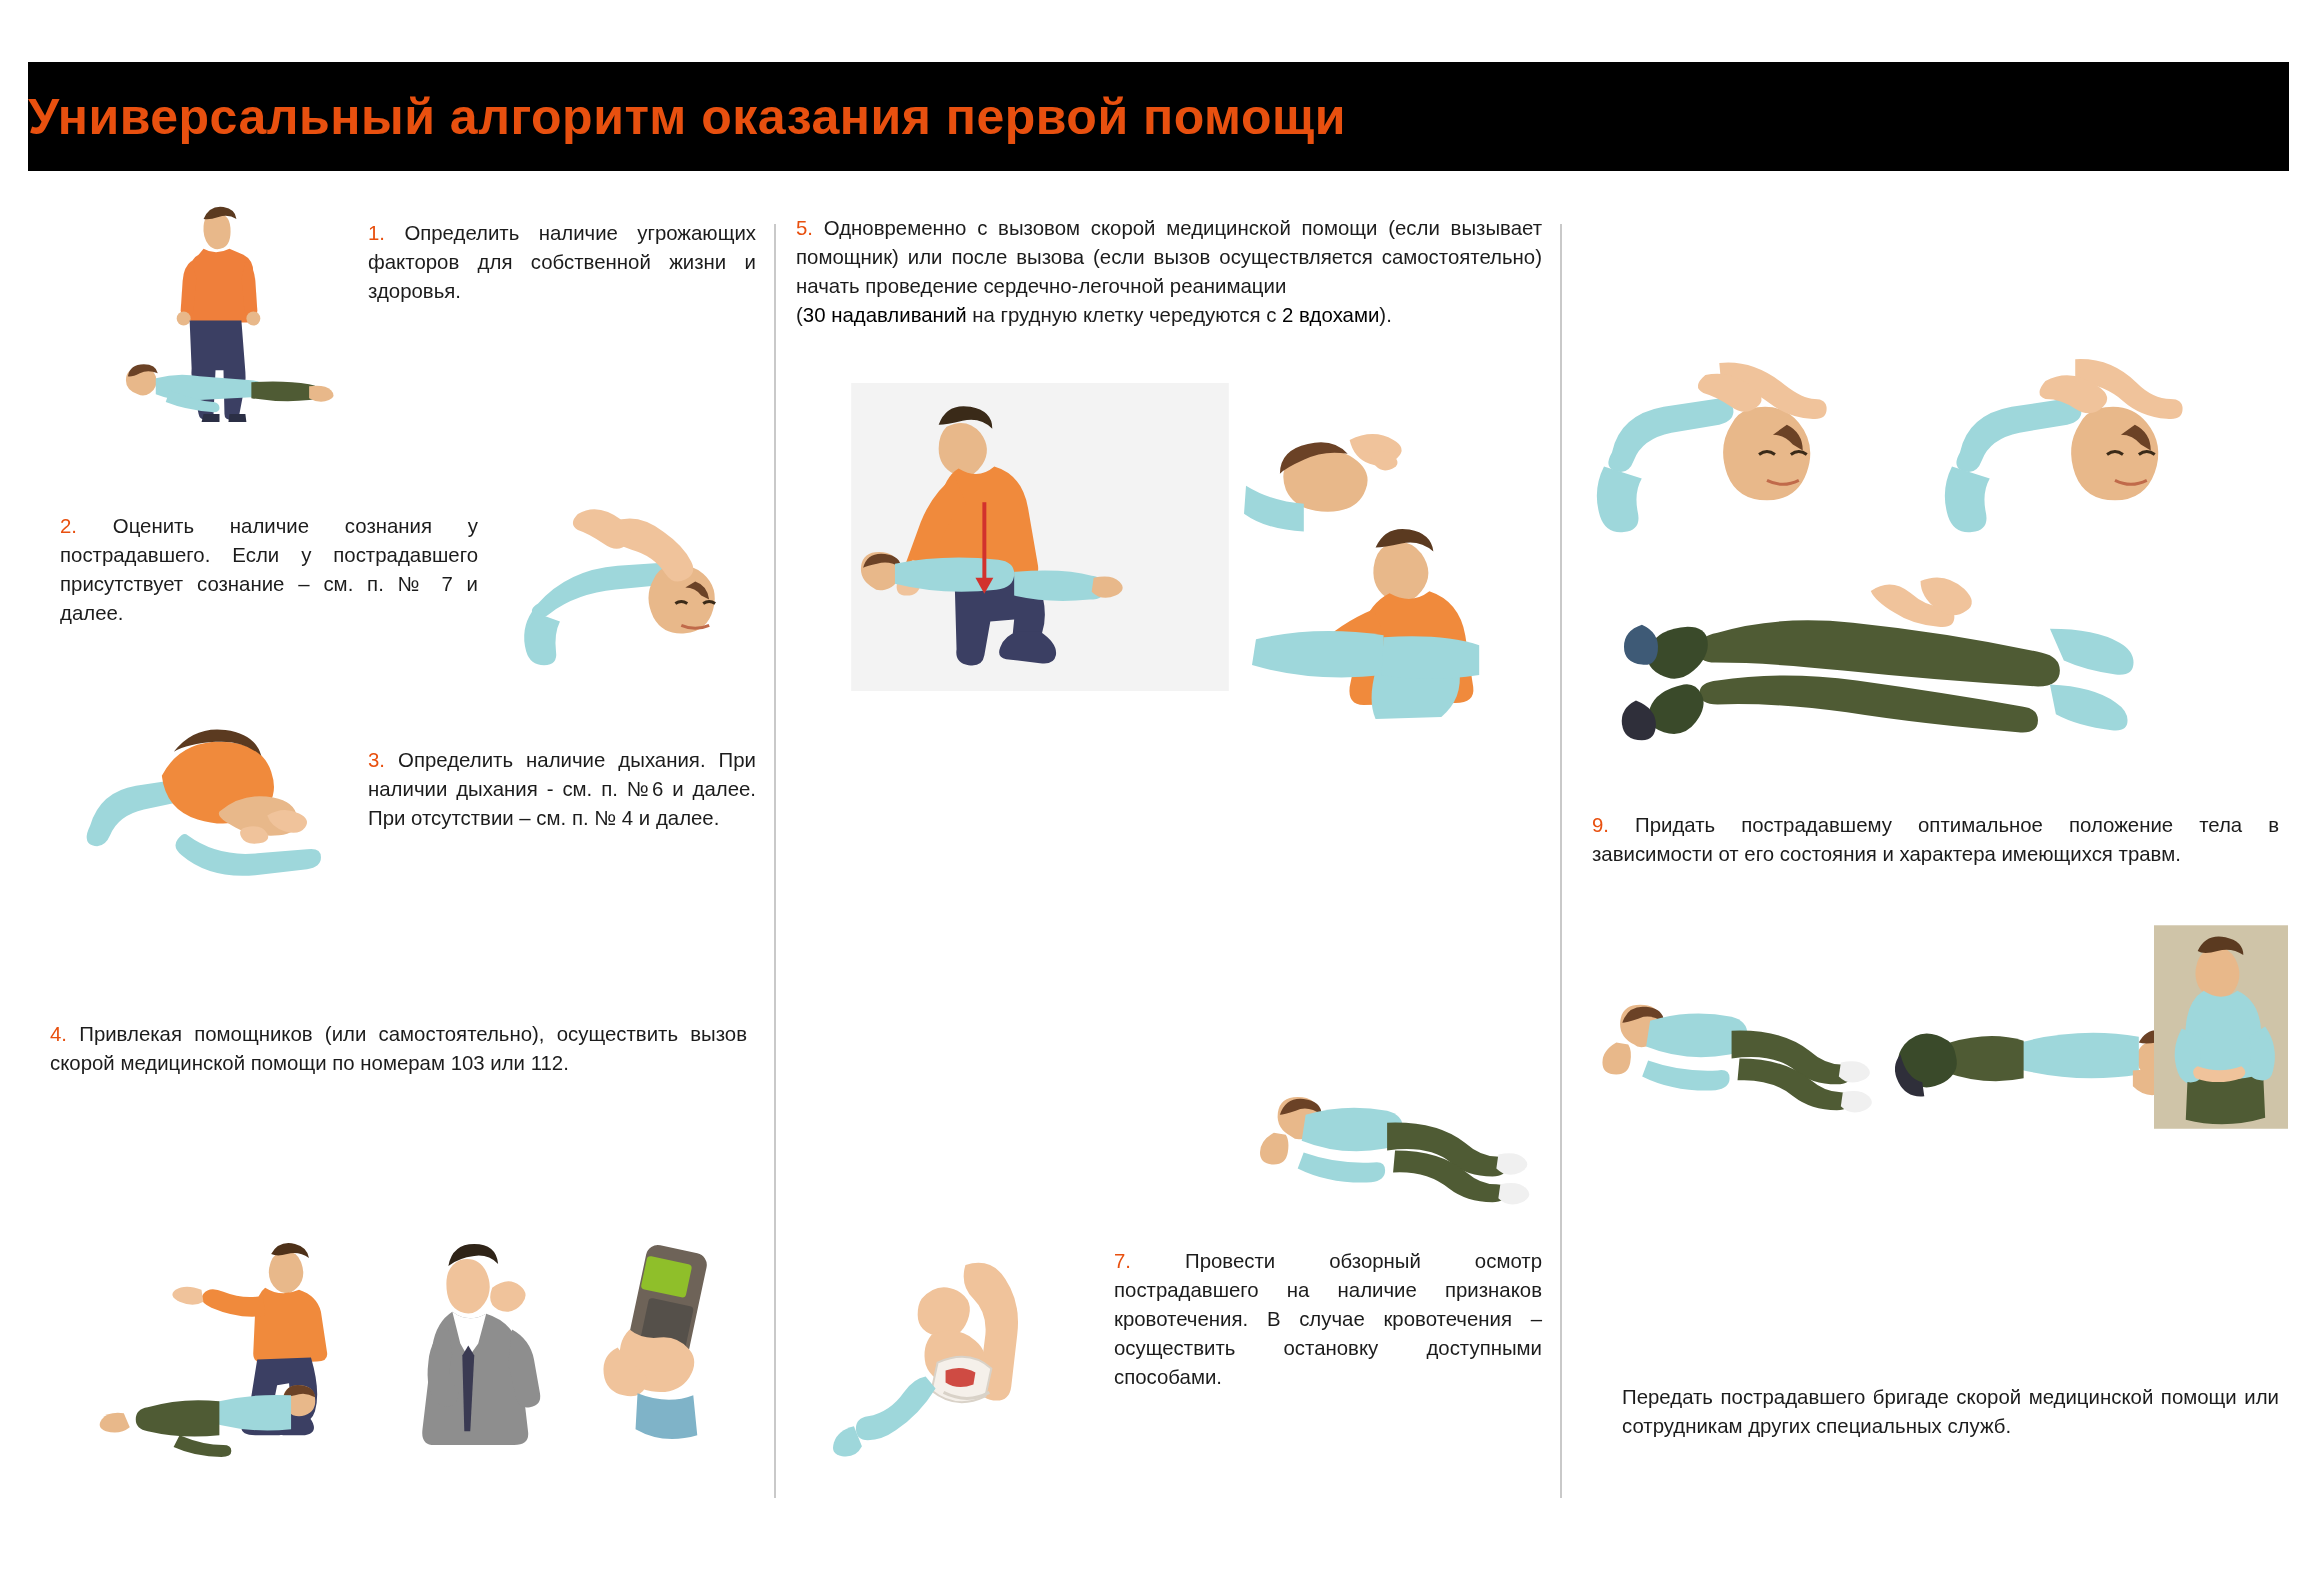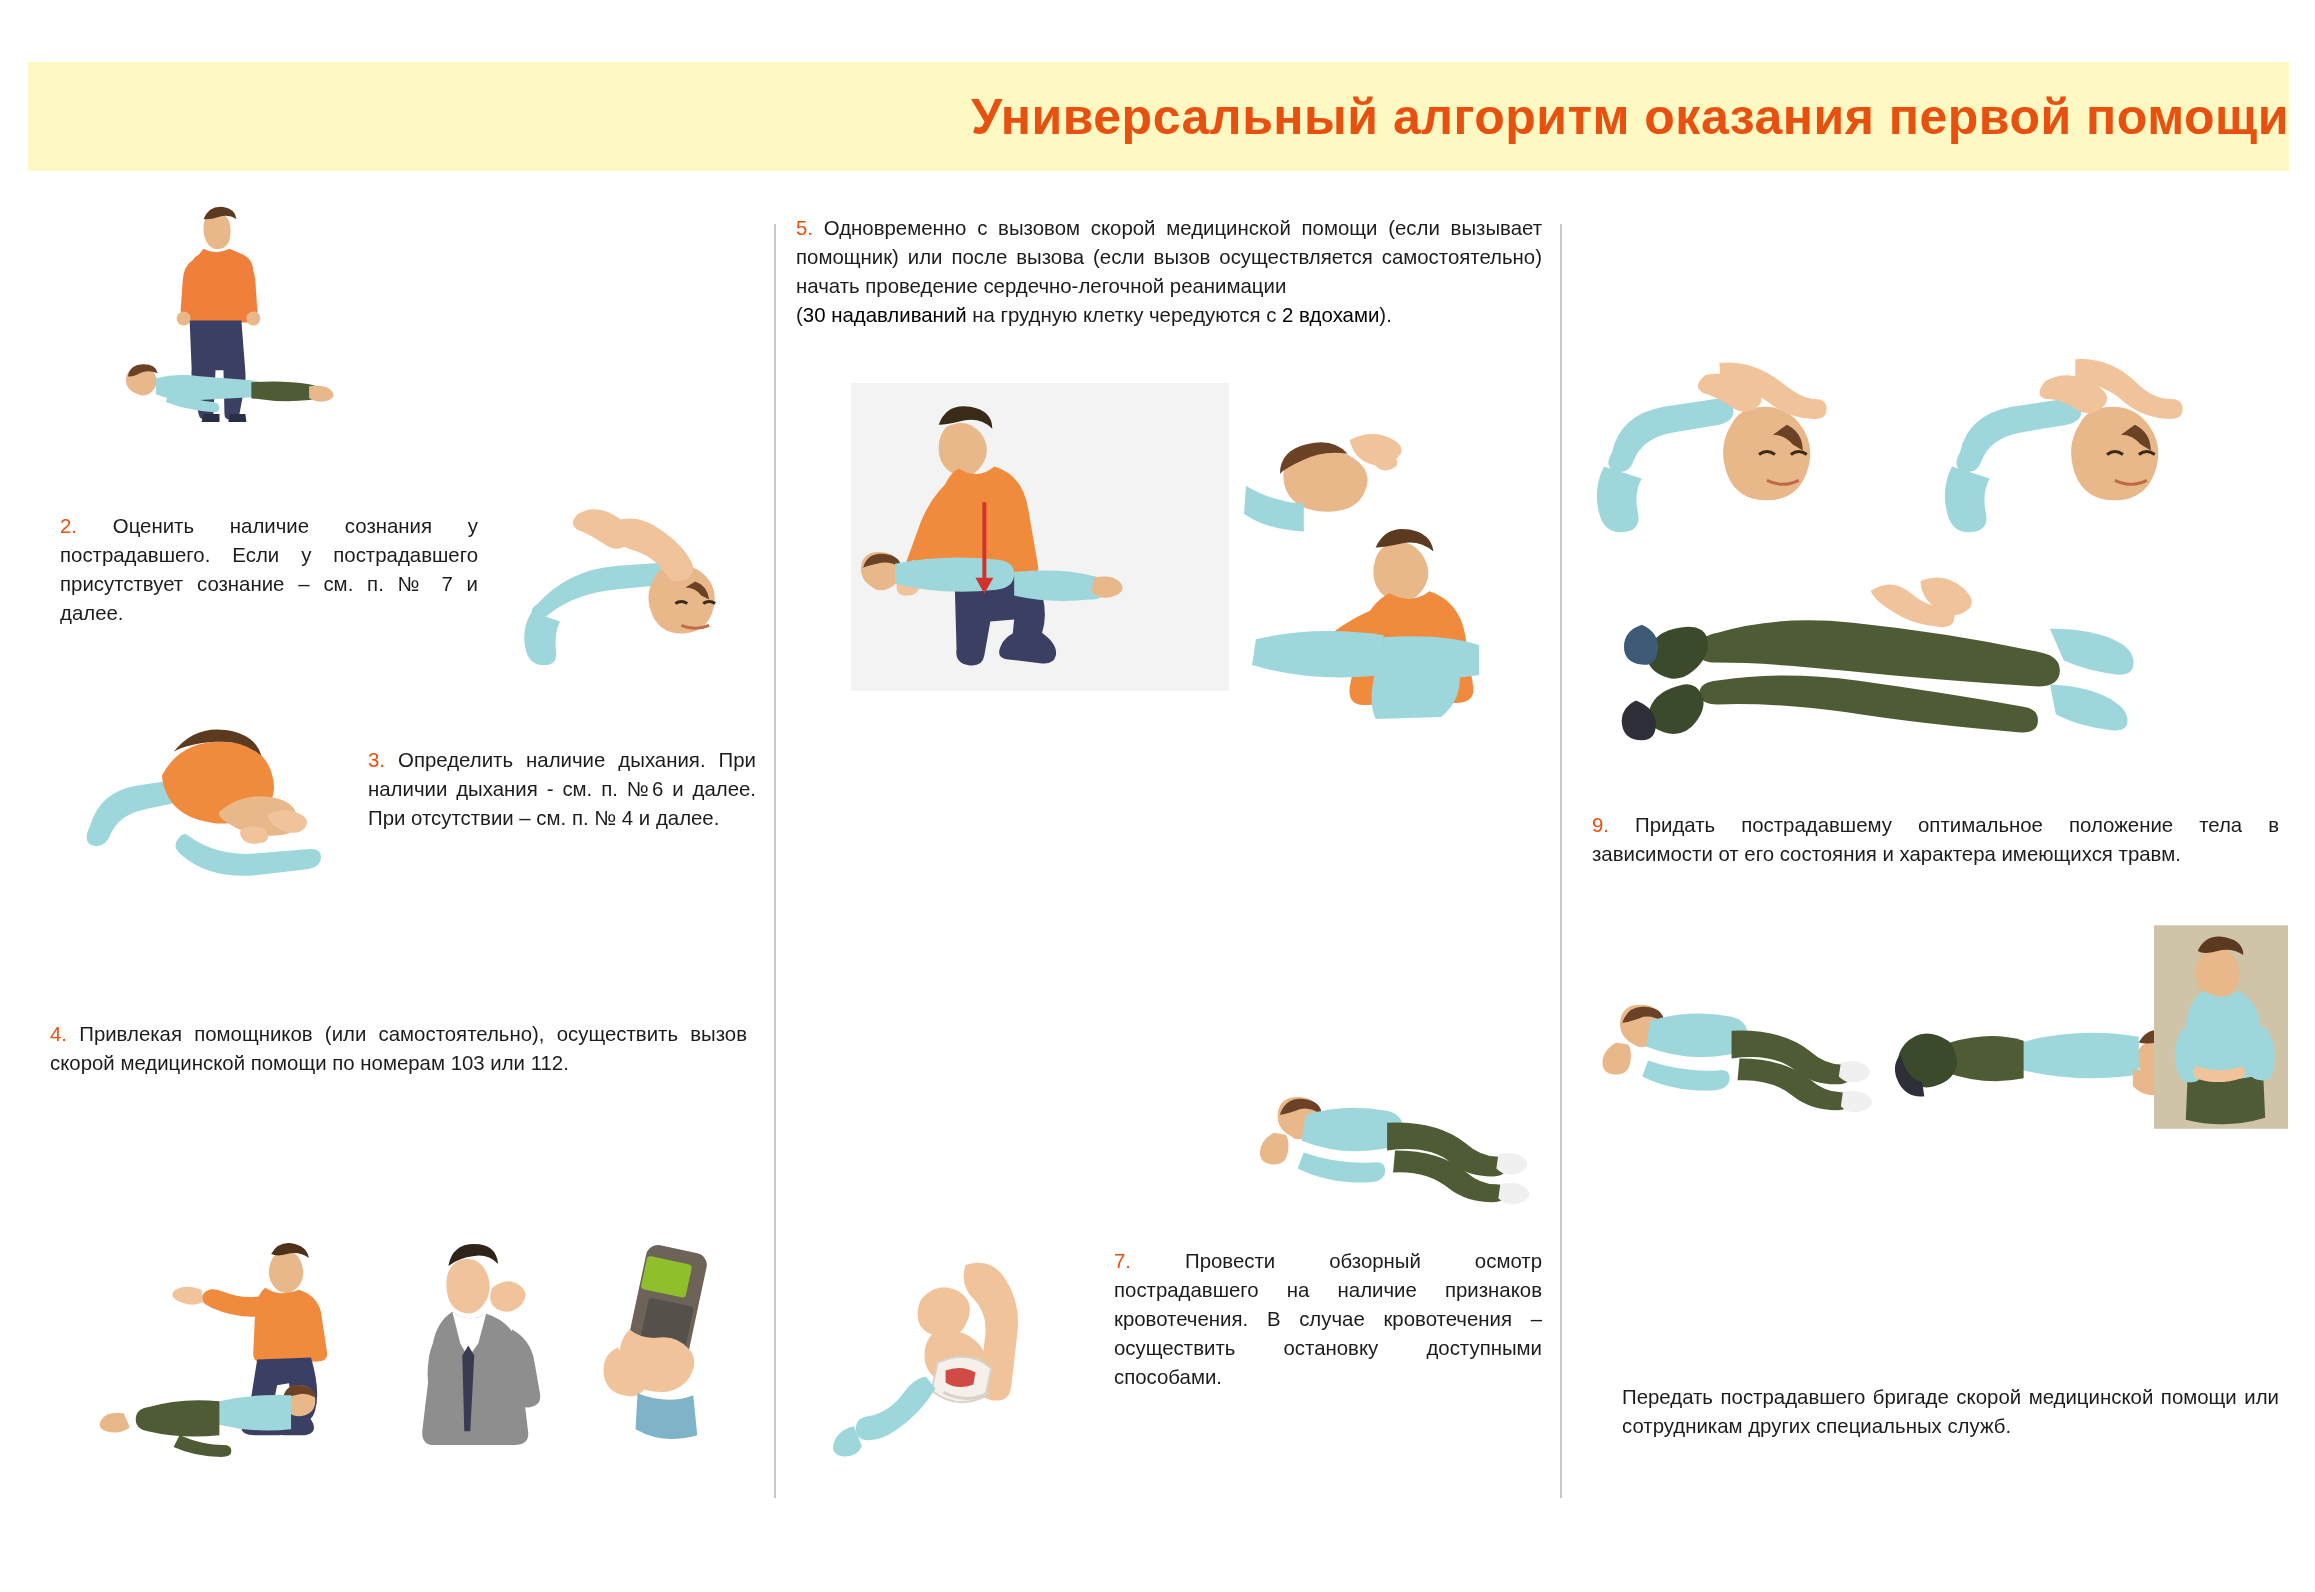--- a/index.html
+++ b/index.html
@@ -15,24 +15,24 @@
     overflow: hidden;
   }
 
   
   .header-band {
     position: absolute;
     left: 28px;
     top: 62px;
     width: 2261px;
     height: 109px;
-    background: #fef9c3;
+    background: #000000;
     display: flex;
     align-items: center;
-    justify-content: flex-end;
+    justify-content: flex-start;
   }
   .header-title {
     font-size: 50px;
     font-weight: bold;
     color: #e8500f;
     letter-spacing: 0.5px;
     text-align: center;
     white-space: nowrap;
   }
 
@@ -115,20 +115,24 @@
           <path d="M68 66 q-12 -4 -12 -14 q0 -12 14 -13 q13 -1 16 9 q3 11 -6 17 q-6 4 -12 1z" fill="#e8b88a"></path>
           <path d="M58 48 q2 -12 16 -12 q12 0 14 9 q-10 -4 -18 0 q-8 4 -12 3z" fill="#6b4226"></path>
           <path d="M86 50 q22 -6 44 -2 l52 4 q12 1 12 8 q0 8 -12 9 l-52 3 q-24 2 -44 -6z" fill="#9ed7db"></path>
           <path d="M182 54 q34 -2 58 2 q12 2 12 8 q0 7 -12 8 q-28 3 -58 -2z" fill="#4f5b34"></path>
           <path d="M240 58 q16 -2 22 4 q6 6 -2 10 q-10 4 -20 -2z" fill="#e8b88a"></path>
           <path d="M100 62 q24 10 44 12 q6 1 6 6 q0 5 -8 4 q-26 -2 -46 -10z" fill="#9ed7db"></path>
         </g>
       </svg>
     </div>
 
+    <div class="txt" style="left:328px; top:10px; width:388px;">
+      <span class="num">1.</span>
+      <span>Определить наличие угрожающих факторов для собственной жизни и здоровья.</span>
+    </div>
 
     <div class="txt" style="left:20px; top:303px; width:418px;">
       <span class="num">2.</span>
       <span>Оценить наличие сознания у пострадавшего. Если у пострадавшего присутствует сознание – см. п. № 7 и далее.</span>
     </div>
 
     <div class="ill" style="left:478px; top:299px;">
       <svg width="259" height="189" viewBox="0 0 260 190">
         <path d="M20 96 q30 -34 80 -38 l60 -4 q14 0 14 10 q0 10 -14 12 l-62 6 q-40 4 -66 24 q-10 8 -16 2 q-6 -6 4 -12z" fill="#9ed7db"></path>
         <path d="M14 104 q-12 18 -6 40 q4 14 18 14 q14 0 12 -14 q-2 -18 4 -30z" fill="#9ed7db"></path>

